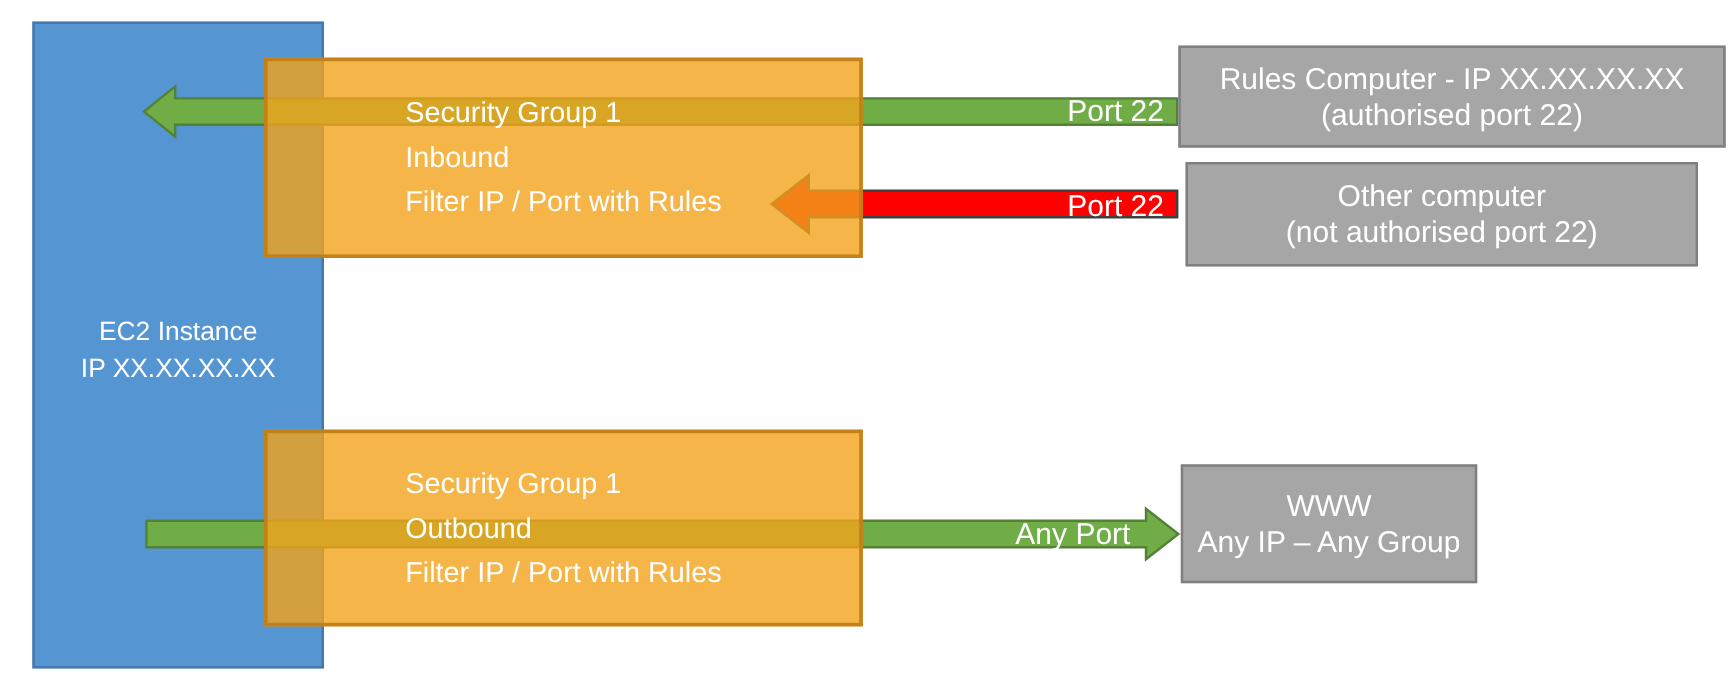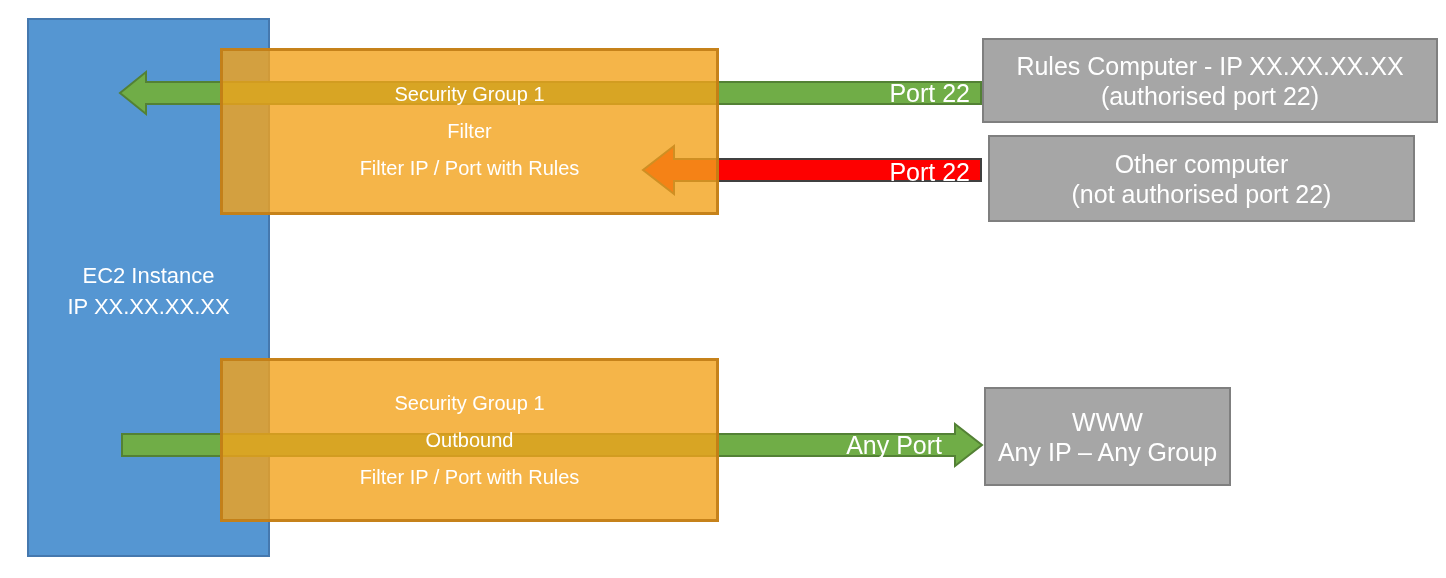--- a/index.html
+++ b/index.html
@@ -53,23 +53,22 @@
     border: 3px solid var(--sg-border);
     box-sizing: border-box;
     z-index: 3;
     display: flex;
     align-items: center;
     justify-content: center;
   }
   .sg-inbound  { top: 48px;  height: 167px; }
   .sg-outbound { top: 358px; height: 164px; }
   .sg-text {
-    text-align: center;
     color: var(--text);
-    font-size: 20px;
+    font-size: 24px;
     line-height: 37px;
   }
   
   .node-box {
     position: absolute;
     background: var(--node-fill);
     border: 2px solid var(--node-border);
     box-sizing: border-box;
     z-index: 2;
     display: flex;
@@ -114,21 +113,21 @@
 
   <svg id="arrows" viewBox="0 0 1446 578" xmlns="http://www.w3.org/2000/svg">
     <polygon class="allow" points="981,82 146,82 146,72 120,93 146,114 146,104 981,104"></polygon>
     <polygon class="deny" points="981,159 674,159 674,146 643,170 674,194 674,181 981,181"></polygon>
     <polygon class="allow" points="122,434 955,434 955,424 982,445 955,466 955,456 122,456"></polygon>
   </svg>
 
   <div class="sg-box sg-inbound">
     <div class="sg-text">
       <div>Security Group 1</div>
-      <div>Filter</div>
+      <div>Inbound</div>
       <div>Filter IP / Port with Rules</div>
     </div>
   </div>
 
   <div class="sg-box sg-outbound">
     <div class="sg-text">
       <div>Security Group 1</div>
       <div>Outbound</div>
       <div>Filter IP / Port with Rules</div>
     </div>

